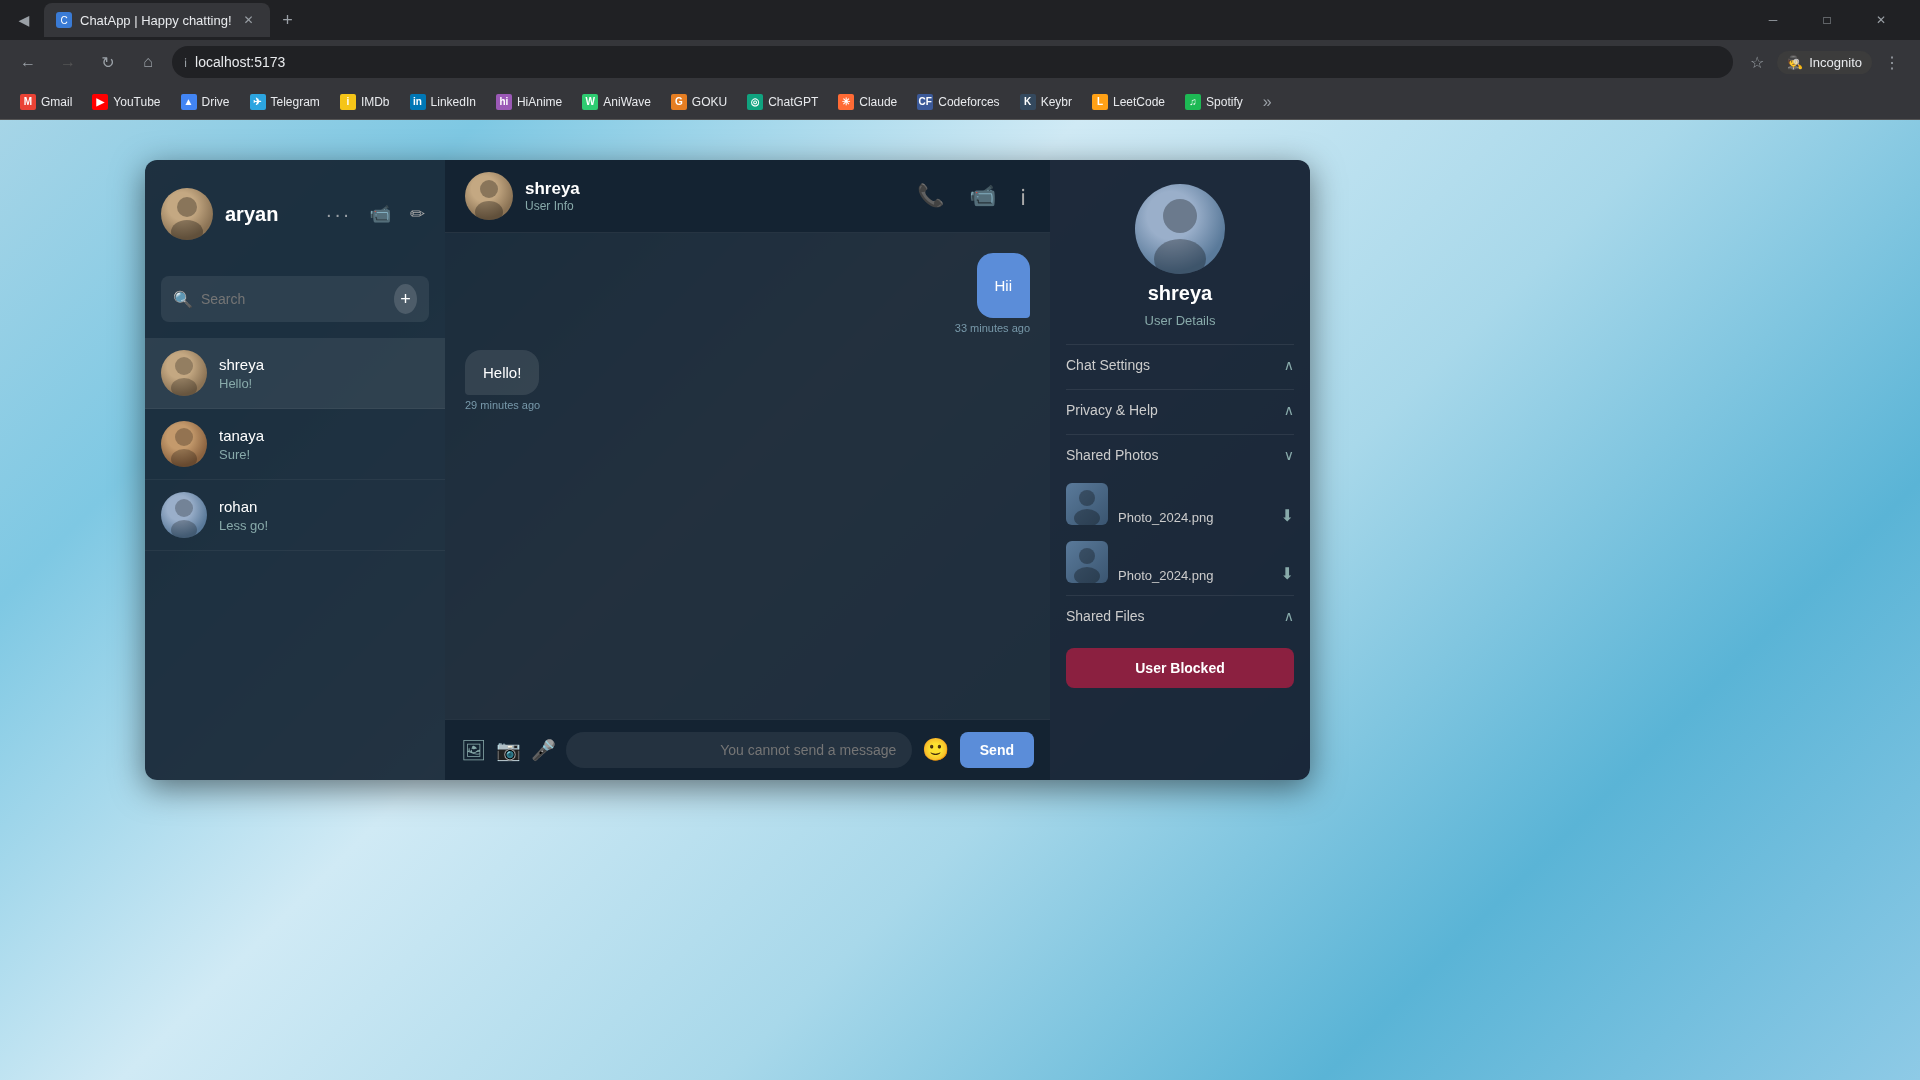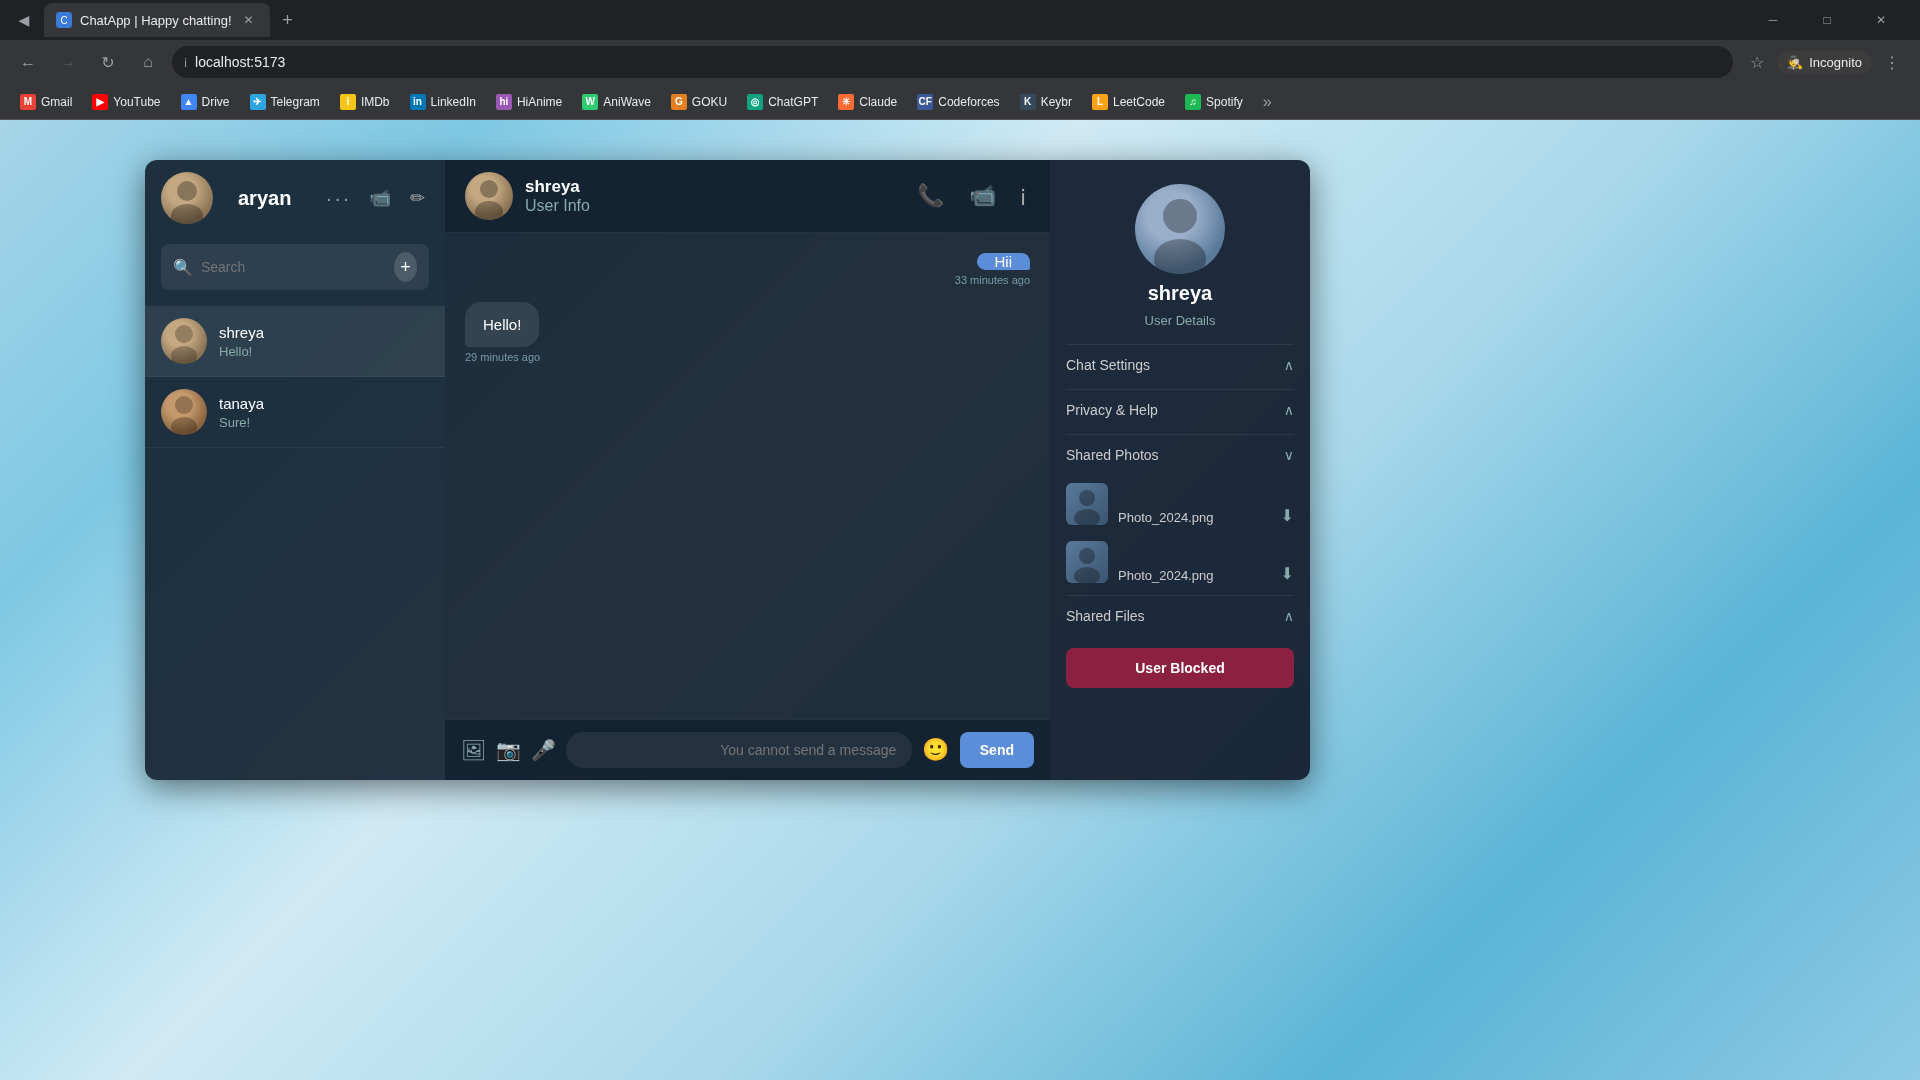--- a/index.html
+++ b/index.html
@@ -198,22 +198,22 @@
       width: 300px;
       background: rgba(20, 35, 50, 0.92);
       display: flex;
       flex-direction: column;
       flex-shrink: 0;
     }
 
     .sidebar-header {
       display: flex;
       align-items: center;
-      padding: 12px 16px;
-      gap: 25px;
+      padding: 28px 16px;
+      gap: 12px;
     }
 
     .user-avatar {
       width: 52px;
       height: 52px;
       border-radius: 50%;
       background: linear-gradient(135deg, #8b7355, #c4a882);
       overflow: hidden;
       display: flex;
       align-items: center;
@@ -339,21 +339,21 @@
     .chat-header-info { flex: 1; }
 
     .chat-header-name {
       color: white;
       font-size: 17px;
       font-weight: 600;
     }
 
     .chat-header-status {
       color: #8aa;
-      font-size: 16px;
+      font-size: 12px;
     }
 
     .chat-header-actions {
       display: flex;
       align-items: center;
       gap: 16px;
     }
 
     .chat-messages {
       flex: 1;
@@ -374,21 +374,21 @@
     .message-received {
       align-self: flex-start;
       display: flex;
       flex-direction: column;
       align-items: flex-start;
     }
 
     .bubble-sent {
       background: #5b8dd9;
       color: white;
-      padding: 0 18px;
+      padding: 24px 18px;
       border-radius: 16px 16px 4px 16px;
       font-size: 15px;
       max-width: 320px;
     }
 
     .bubble-received {
       background: rgba(255,255,255,0.1);
       color: white;
       padding: 14px 18px;
       border-radius: 16px 16px 16px 4px;
@@ -739,20 +739,32 @@
         <svg width="46" height="46" viewBox="0 0 46 46">
           <circle cx="23" cy="16" r="9" fill="rgba(0,0,0,0.25)"></circle>
           <ellipse cx="23" cy="38" rx="13" ry="10" fill="rgba(0,0,0,0.25)"></ellipse>
         </svg>
       </div>
       <div class="contact-info">
         <div class="contact-name">tanaya</div>
         <div class="contact-preview">Sure!</div>
       </div>
     </div>
+        <div class="contact-item ">
+      <div class="contact-avatar" style="background:radial-gradient(circle at 40% 35%, #9aafca 30%, #5a7a9a 70%);">
+        <svg width="46" height="46" viewBox="0 0 46 46">
+          <circle cx="23" cy="16" r="9" fill="rgba(0,0,0,0.25)"></circle>
+          <ellipse cx="23" cy="38" rx="13" ry="10" fill="rgba(0,0,0,0.25)"></ellipse>
+        </svg>
+      </div>
+      <div class="contact-info">
+        <div class="contact-name">rohan</div>
+        <div class="contact-preview">Less go!</div>
+      </div>
+    </div>
       </div>
   </div>
 
   <div class="chat-area">
 
     <div class="chat-header">
       <div class="contact-avatar av-shreya" style="width:48px;height:48px;border-radius:50%;background:radial-gradient(circle at 40% 35%, #c4a882 30%, #8b7355 70%);overflow:hidden;">
         <svg width="48" height="48" viewBox="0 0 48 48">
           <circle cx="24" cy="17" r="9" fill="rgba(0,0,0,0.3)"></circle>
           <ellipse cx="24" cy="40" rx="14" ry="11" fill="rgba(0,0,0,0.3)"></ellipse>

